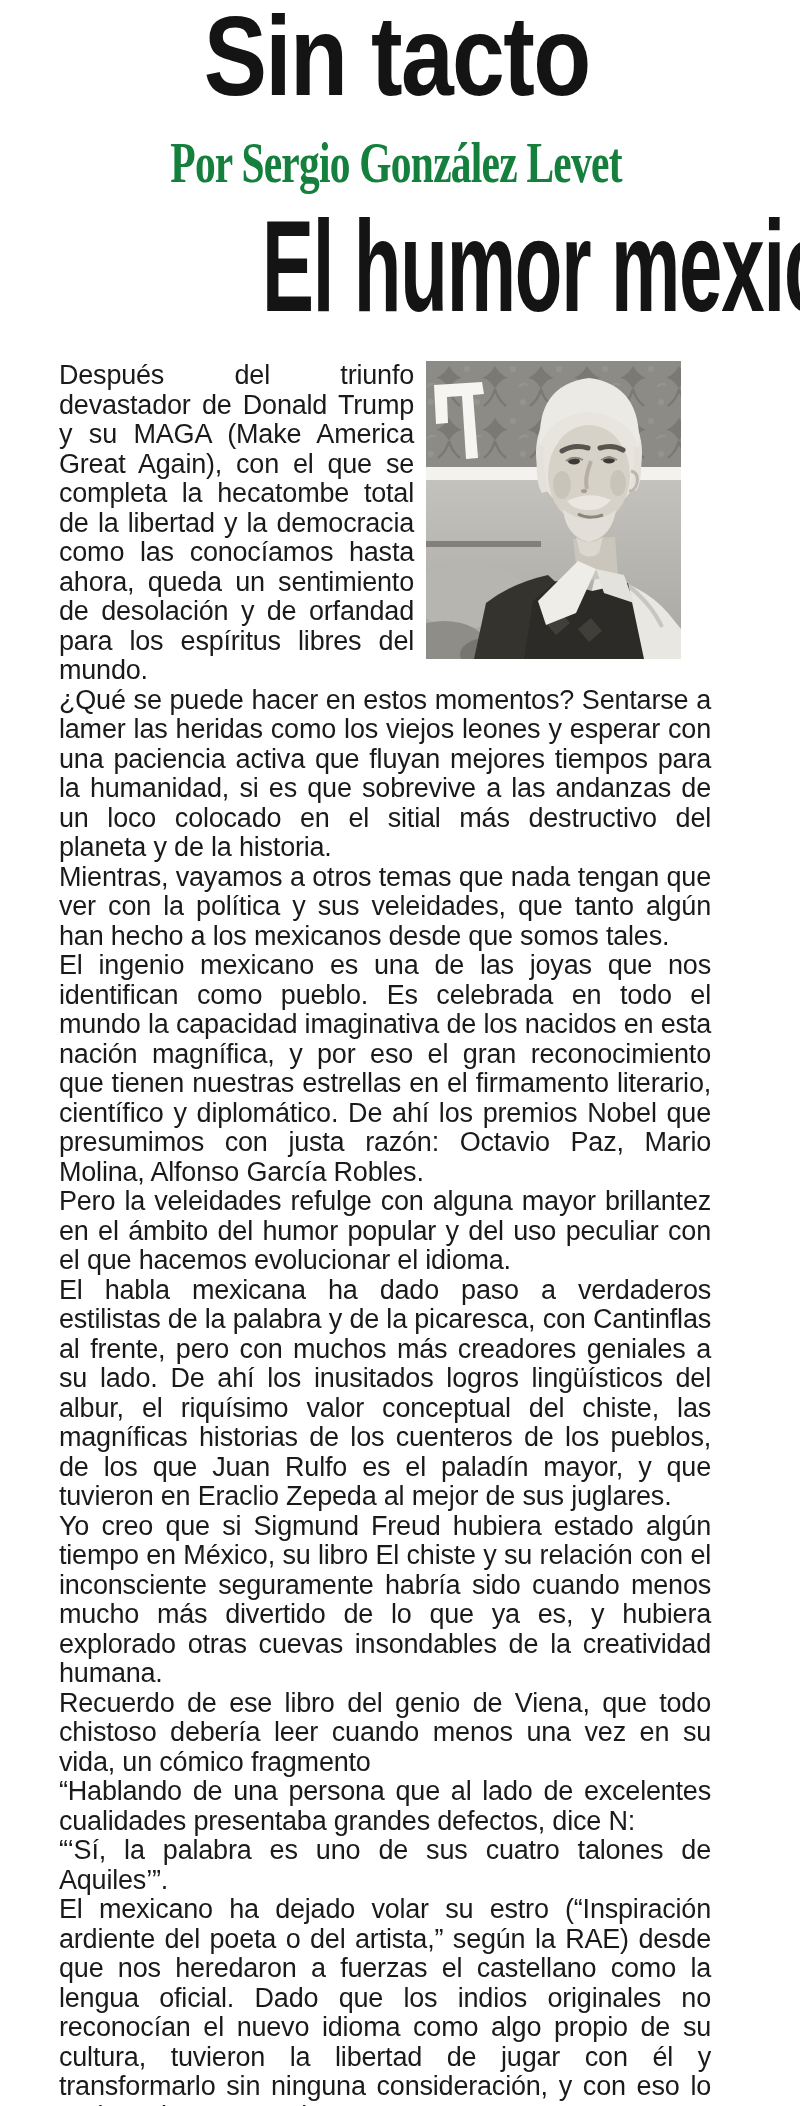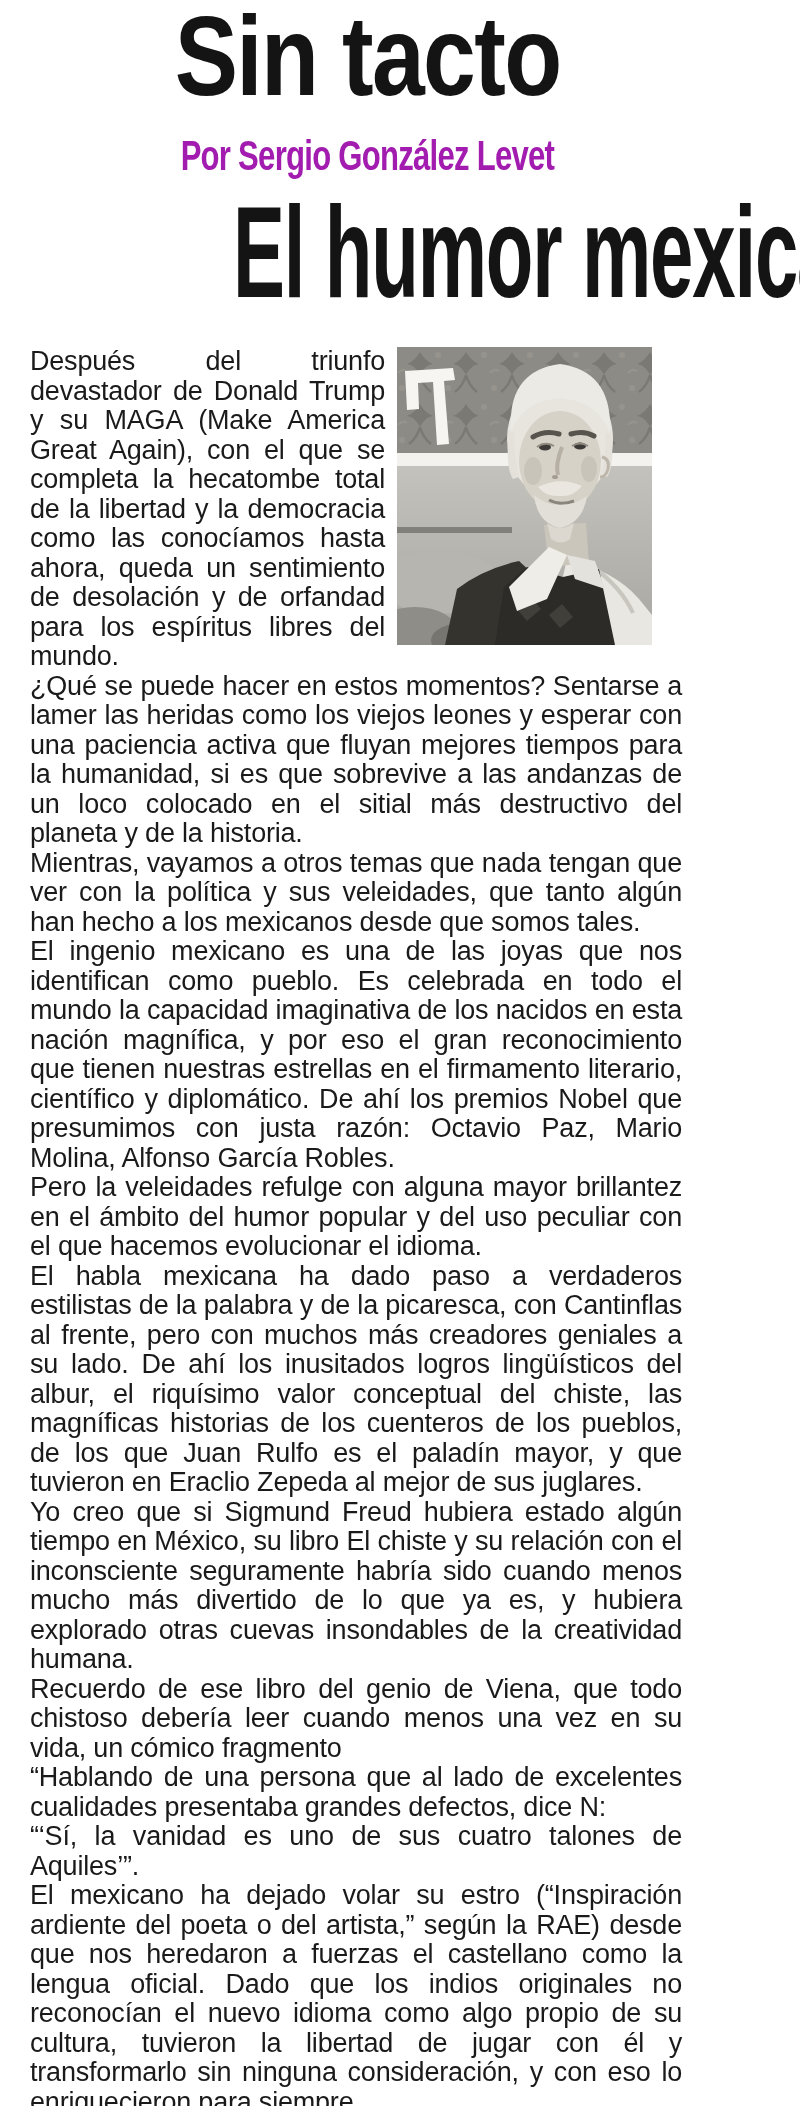--- a/index.html
+++ b/index.html
@@ -11,20 +11,21 @@
     width: 800px;
     height: 2106px;
     overflow: hidden;
     font-family: "Liberation Sans", "DejaVu Sans", sans-serif;
     color: #1a1a1a;
   }
   .page {
     width: 707px;
     height: 2106px;
     position: relative;
+    margin-left: 29px;
   }
   .header {
     width: 735px;
     text-align: center;
   }
   .squeeze {
     display: inline-block;
     white-space: nowrap;
     transform-origin: 50% 50%;
   }
@@ -32,25 +33,26 @@
     margin-top: 0px;
     font-size: 113px;
     line-height: 1;
     font-weight: bold;
     color: #141414;
     letter-spacing: -2px;
   }
   .masthead .squeeze { transform: scaleX(0.84); }
   .byline {
     margin-top: 22px;
-    font-size: 42px;
+    font-size: 56px;
     line-height: 1;
     font-weight: bold;
-    color: #a21caf;
+    color: #15803d;
     letter-spacing: -1px;
+    font-family: Liberation Serif, serif;
   }
   .byline .squeeze { transform: scaleX(0.74); }
   .headline {
     margin-top: 10px;
     font-size: 130px;
     line-height: 1;
     font-weight: bold;
     color: #141414;
     letter-spacing: -2px;
   }
@@ -172,18 +174,18 @@
 
     <p class="first">Después del triunfo devastador de Donald Trump y su MAGA (Make America Great Again), con el que se completa la hecatombe total de la libertad y la democracia como las conocíamos hasta ahora, queda un sentimiento de desolación y de orfandad para los espíritus libres del mundo.</p>
     <p>¿Qué se puede hacer en estos momentos? Sentarse a lamer las heridas como los viejos leones y esperar con una paciencia activa que fluyan mejores tiempos para la humanidad, si es que sobrevive a las andanzas de un loco colocado en el sitial más destructivo del planeta y de la historia.</p>
     <p>Mientras, vayamos a otros temas que nada tengan que ver con la política y sus veleidades, que tanto algún han hecho a los mexicanos desde que somos tales.</p>
     <p>El ingenio mexicano es una de las joyas que nos identifican como pueblo. Es celebrada en todo el mundo la capacidad imaginativa de los nacidos en esta nación magnífica, y por eso el gran reconocimiento que tienen nuestras estrellas en el firmamento literario, científico y diplomático. De ahí los premios Nobel que presumimos con justa razón: Octavio Paz, Mario Molina, Alfonso García Robles.</p>
     <p>Pero la veleidades refulge con alguna mayor brillantez en el ámbito del humor popular y del uso peculiar con el que hacemos evolucionar el idioma.</p>
     <p>El habla mexicana ha dado paso a verdaderos estilistas de la palabra y de la picaresca, con Cantinflas al frente, pero con muchos más creadores geniales a su lado. De ahí los inusitados logros lingüísticos del albur, el riquísimo valor conceptual del chiste, las magníficas historias de los cuenteros de los pueblos, de los que Juan Rulfo es el paladín mayor, y que tuvieron en Eraclio Zepeda al mejor de sus juglares.</p>
     <p>Yo creo que si Sigmund Freud hubiera estado algún tiempo en México, su libro El chiste y su relación con el inconsciente seguramente habría sido cuando menos mucho más divertido de lo que ya es, y hubiera explorado otras cuevas insondables de la creatividad humana.</p>
     <p>Recuerdo de ese libro del genio de Viena, que todo chistoso debería leer cuando menos una vez en su vida, un cómico fragmento</p>
     <p>“Hablando de una persona que al lado de excelentes cualidades presentaba grandes defectos, dice N:</p>
-    <p>“‘Sí, la vanidad es uno de sus cuatro talones de Aquiles’”.</p>
+    <p>“‘Sí, la palabra es uno de sus cuatro talones de Aquiles’”.</p>
     <p>El mexicano ha dejado volar su estro (“Inspiración ardiente del poeta o del artista,” según la RAE) desde que nos heredaron a fuerzas el castellano como la lengua oficial. Dado que los indios originales no reconocían el nuevo idioma como algo propio de su cultura, tuvieron la libertad de jugar con él y transformarlo sin ninguna consideración, y con eso lo enriquecieron para siempre.</p>
 
   </div>
 
 </div>
 
 </body></html>

